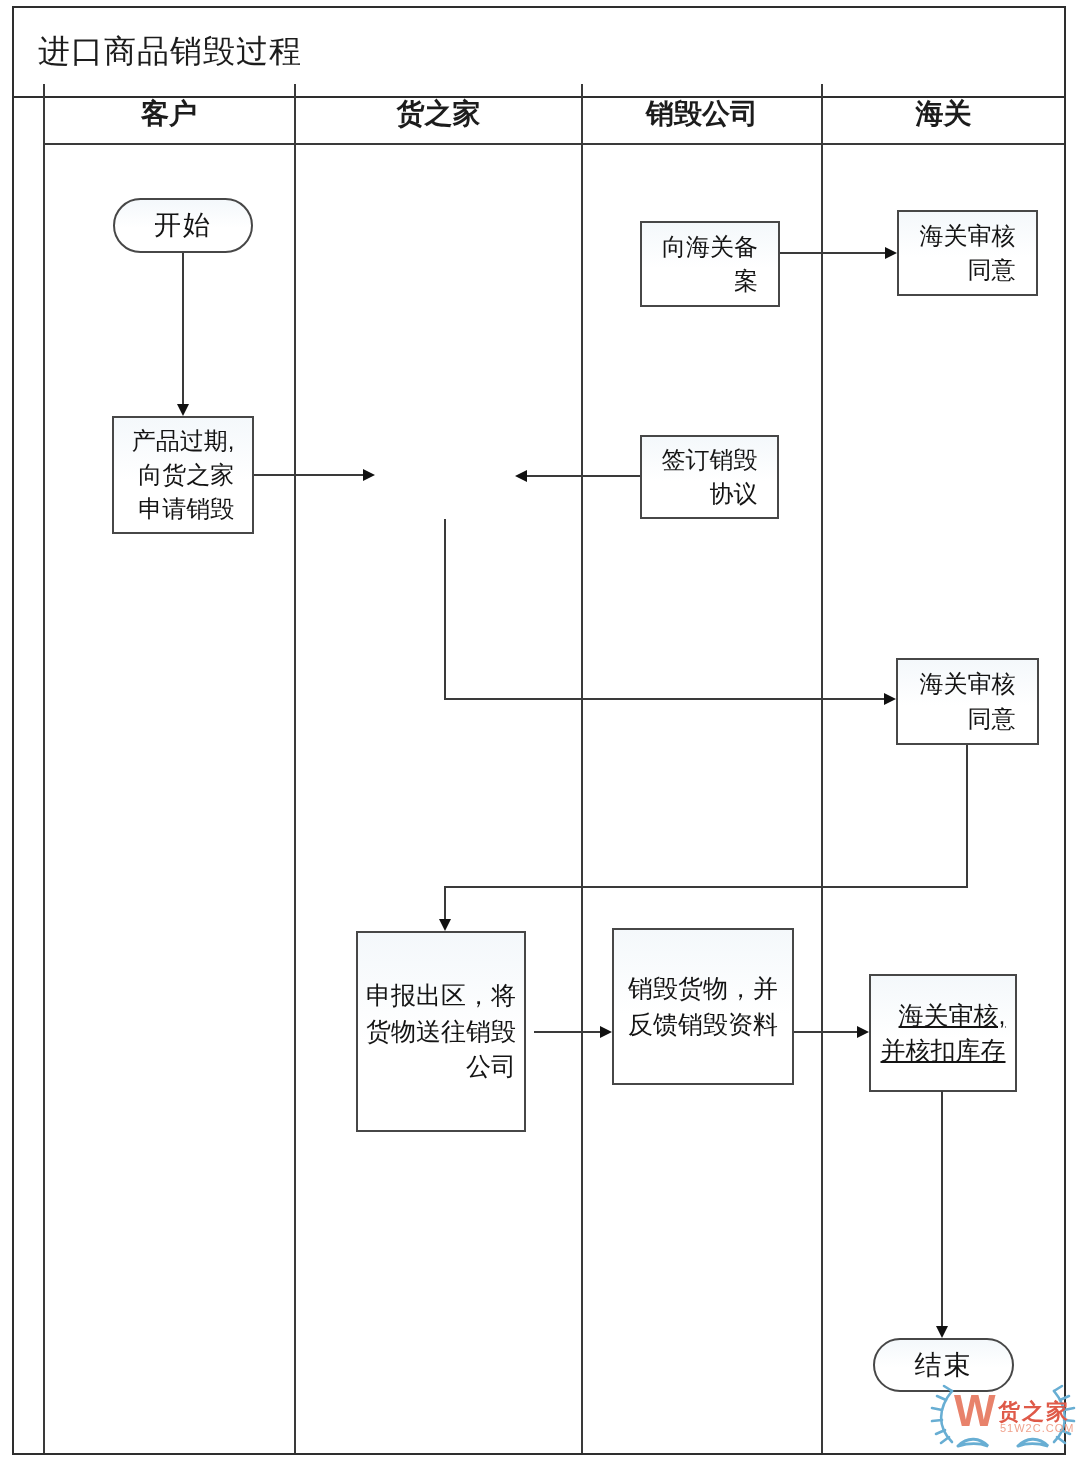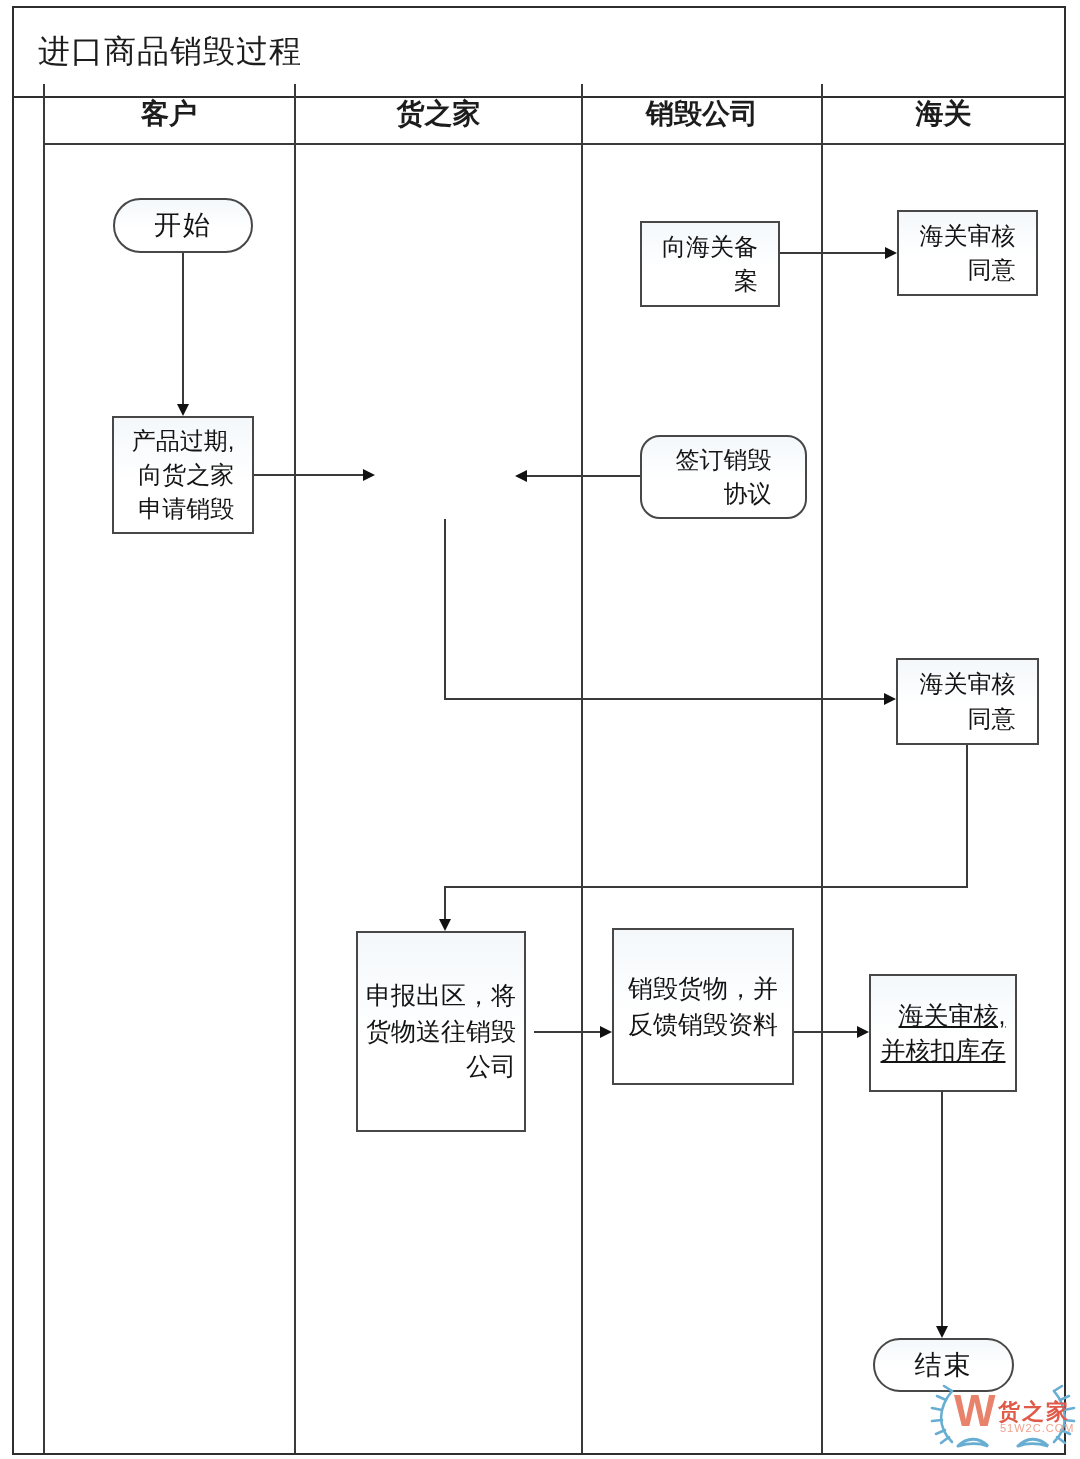--- a/index.html
+++ b/index.html
@@ -58,21 +58,21 @@
 
   <div class="lane-header" style="left:45px;  width:248px;">客户</div>
   <div class="lane-header" style="left:296px; width:285px;">货之家</div>
   <div class="lane-header" style="left:583px; width:238px;">销毁公司</div>
   <div class="lane-header" style="left:823px; width:241px;">海关</div>
 
   <div class="node terminator" style="left:113px; top:198px; width:140px; height:55px;">开始</div>
   <div class="node" style="left:112px; top:416px; width:142px; height:118px;">产品过期,
 向货之家
 申请销毁</div>
-  <div class="node" style="left:640px; top:435px; width:167px; height:84px;border-radius:20px;">签订销毁
+  <div class="node" style="left:640px; top:435px; width:139px; height:84px;">签订销毁
 协议</div>
   <div class="node" style="left:640px; top:210px; width:140px; height:86px;margin-top:11px;">向海关备
 案</div>
   <div class="node" style="left:897px; top:210px; width:141px; height:86px;">海关审核
 同意</div>
   <div class="node" style="left:896px; top:658px; width:143px; height:87px;">海关审核
 同意</div>
   <div class="node" style="left:356px; top:931px; width:170px; height:201px; font-size:25px;">申报出区，将
 货物送往销毁
 公司</div>

